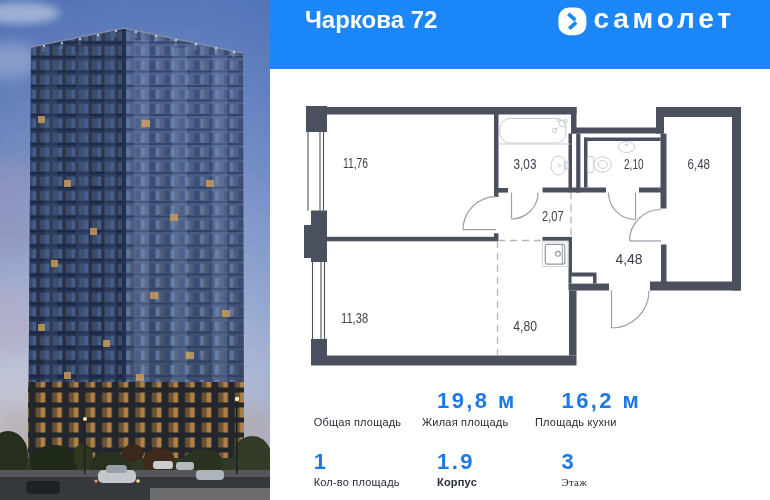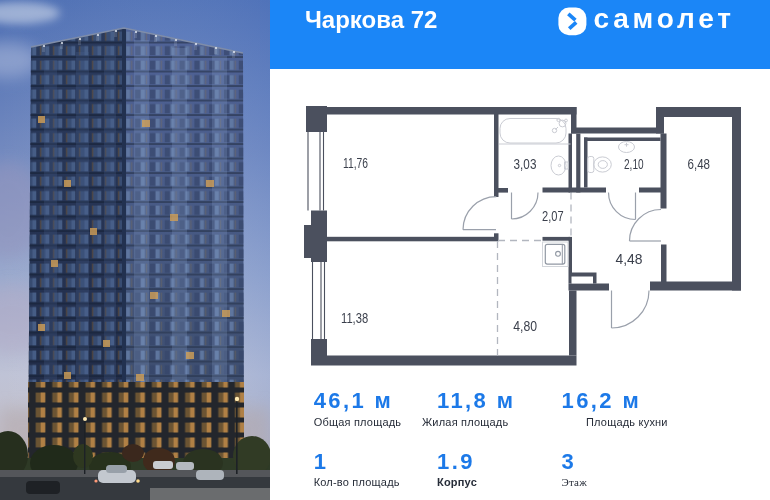--- a/index.html
+++ b/index.html
@@ -367,28 +367,27 @@
     <text x="542" y="220.6" textLength="21.6" lengthAdjust="spacingAndGlyphs">2,07</text>
 
     <text x="615.5" y="264.4" textLength="27" lengthAdjust="spacingAndGlyphs">4,48</text>
 
     <text x="341" y="322.7" textLength="27.2" lengthAdjust="spacingAndGlyphs">11,38</text>
 
     <text x="513.3" y="331.2" textLength="23.8" lengthAdjust="spacingAndGlyphs">4,80</text>
   </g>
 </svg>
 
-<div class="abs val" style="left:313.7px;top:390px;">46,1 м</div>
 <div class="abs lbl" style="left:313.7px;top:416.5px;">Общая площадь</div>
 
-<div class="abs val" style="left:437px;top:390px;">11,8 м</div>
+<div class="abs val" style="left:437px;top:390px;">19,8 м</div>
 <div class="abs lbl" style="left:422px;top:416.5px;">Жилая площадь</div>
 
 <div class="abs val" style="left:561.5px;top:390px;text-align:right;">16,2 м</div>
-<div class="abs lbl" style="left:586px;top:416.5px;">Площадь кухни</div>
+<div class="abs lbl" style="left:535px;top:416.5px;">Площадь кухни</div>
 
 <div class="abs val" style="left:313.7px;top:451px;">1</div>
 <div class="abs lbl" style="left:313.7px;top:477px;">Кол-во площадь</div>
 
 <div class="abs val" style="left:437px;top:451px;">1.9</div>
 <div class="abs lbl" style="left:437px;top:477px;font-weight:bold;">Корпус</div>
 
 <div class="abs val" style="left:561.5px;top:451px;">3</div>
 <div class="abs lbl" style="left:561.5px;top:477px;font-family:Liberation Serif, serif;">Этаж</div>
 

